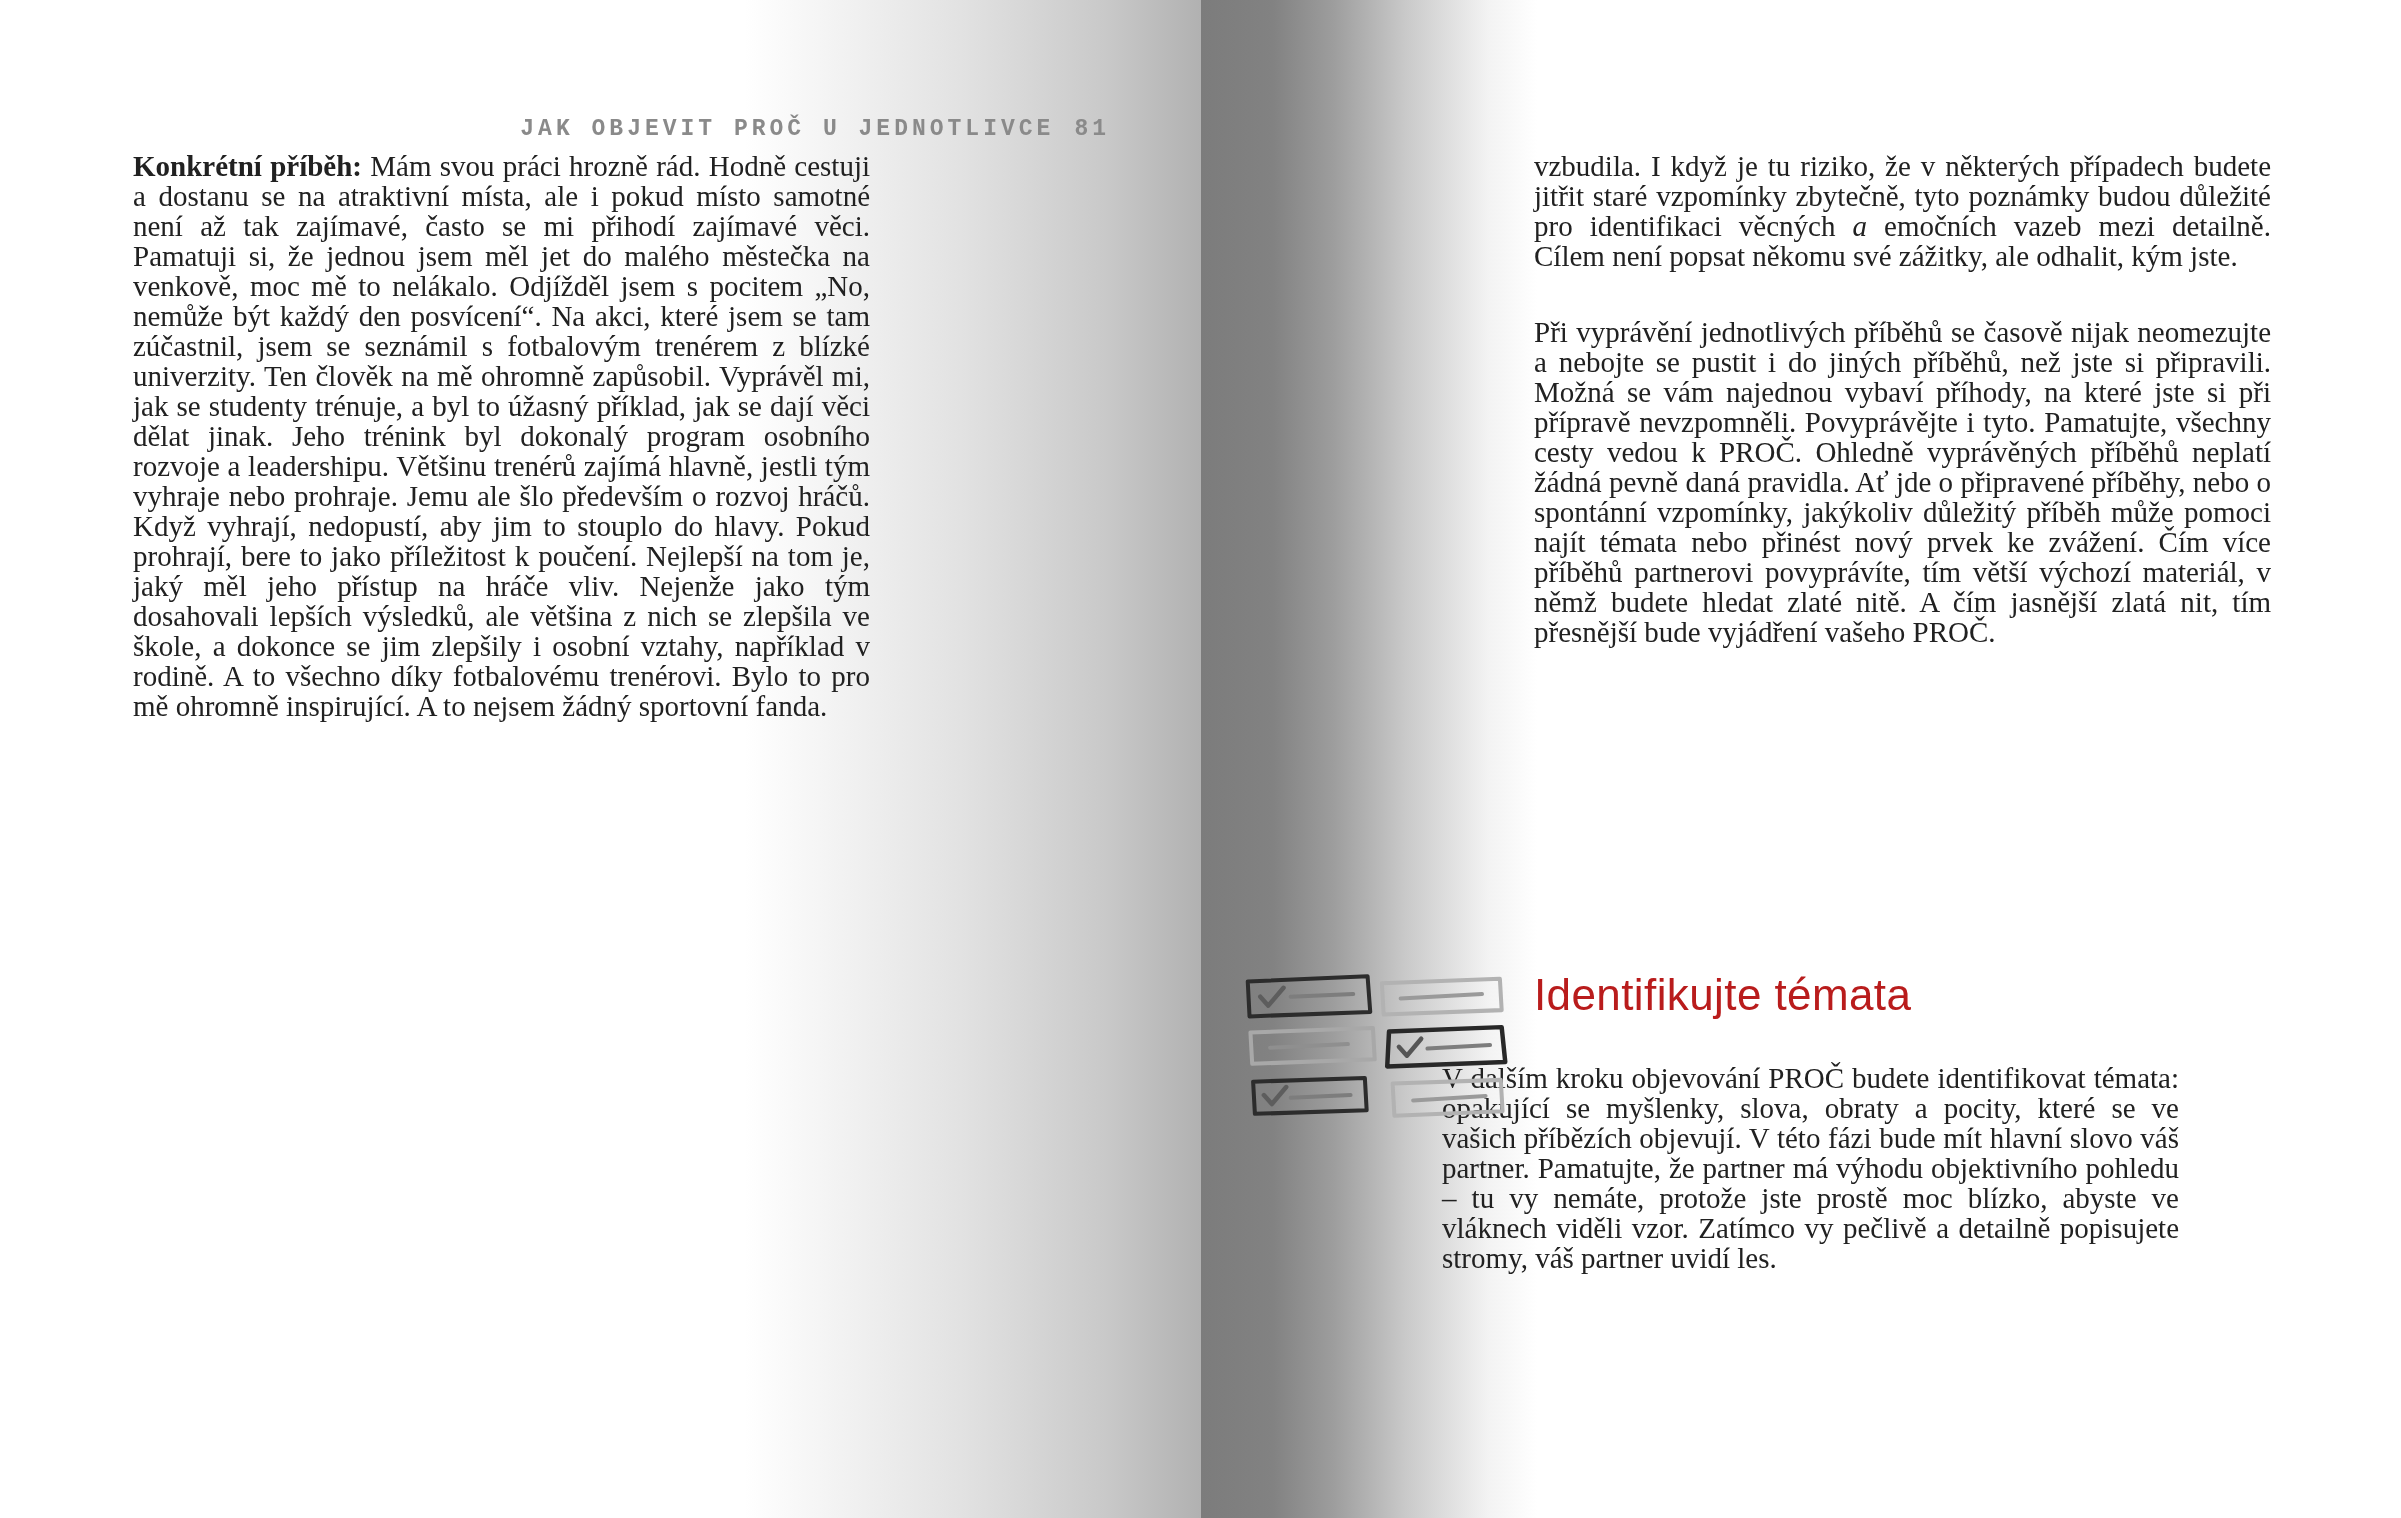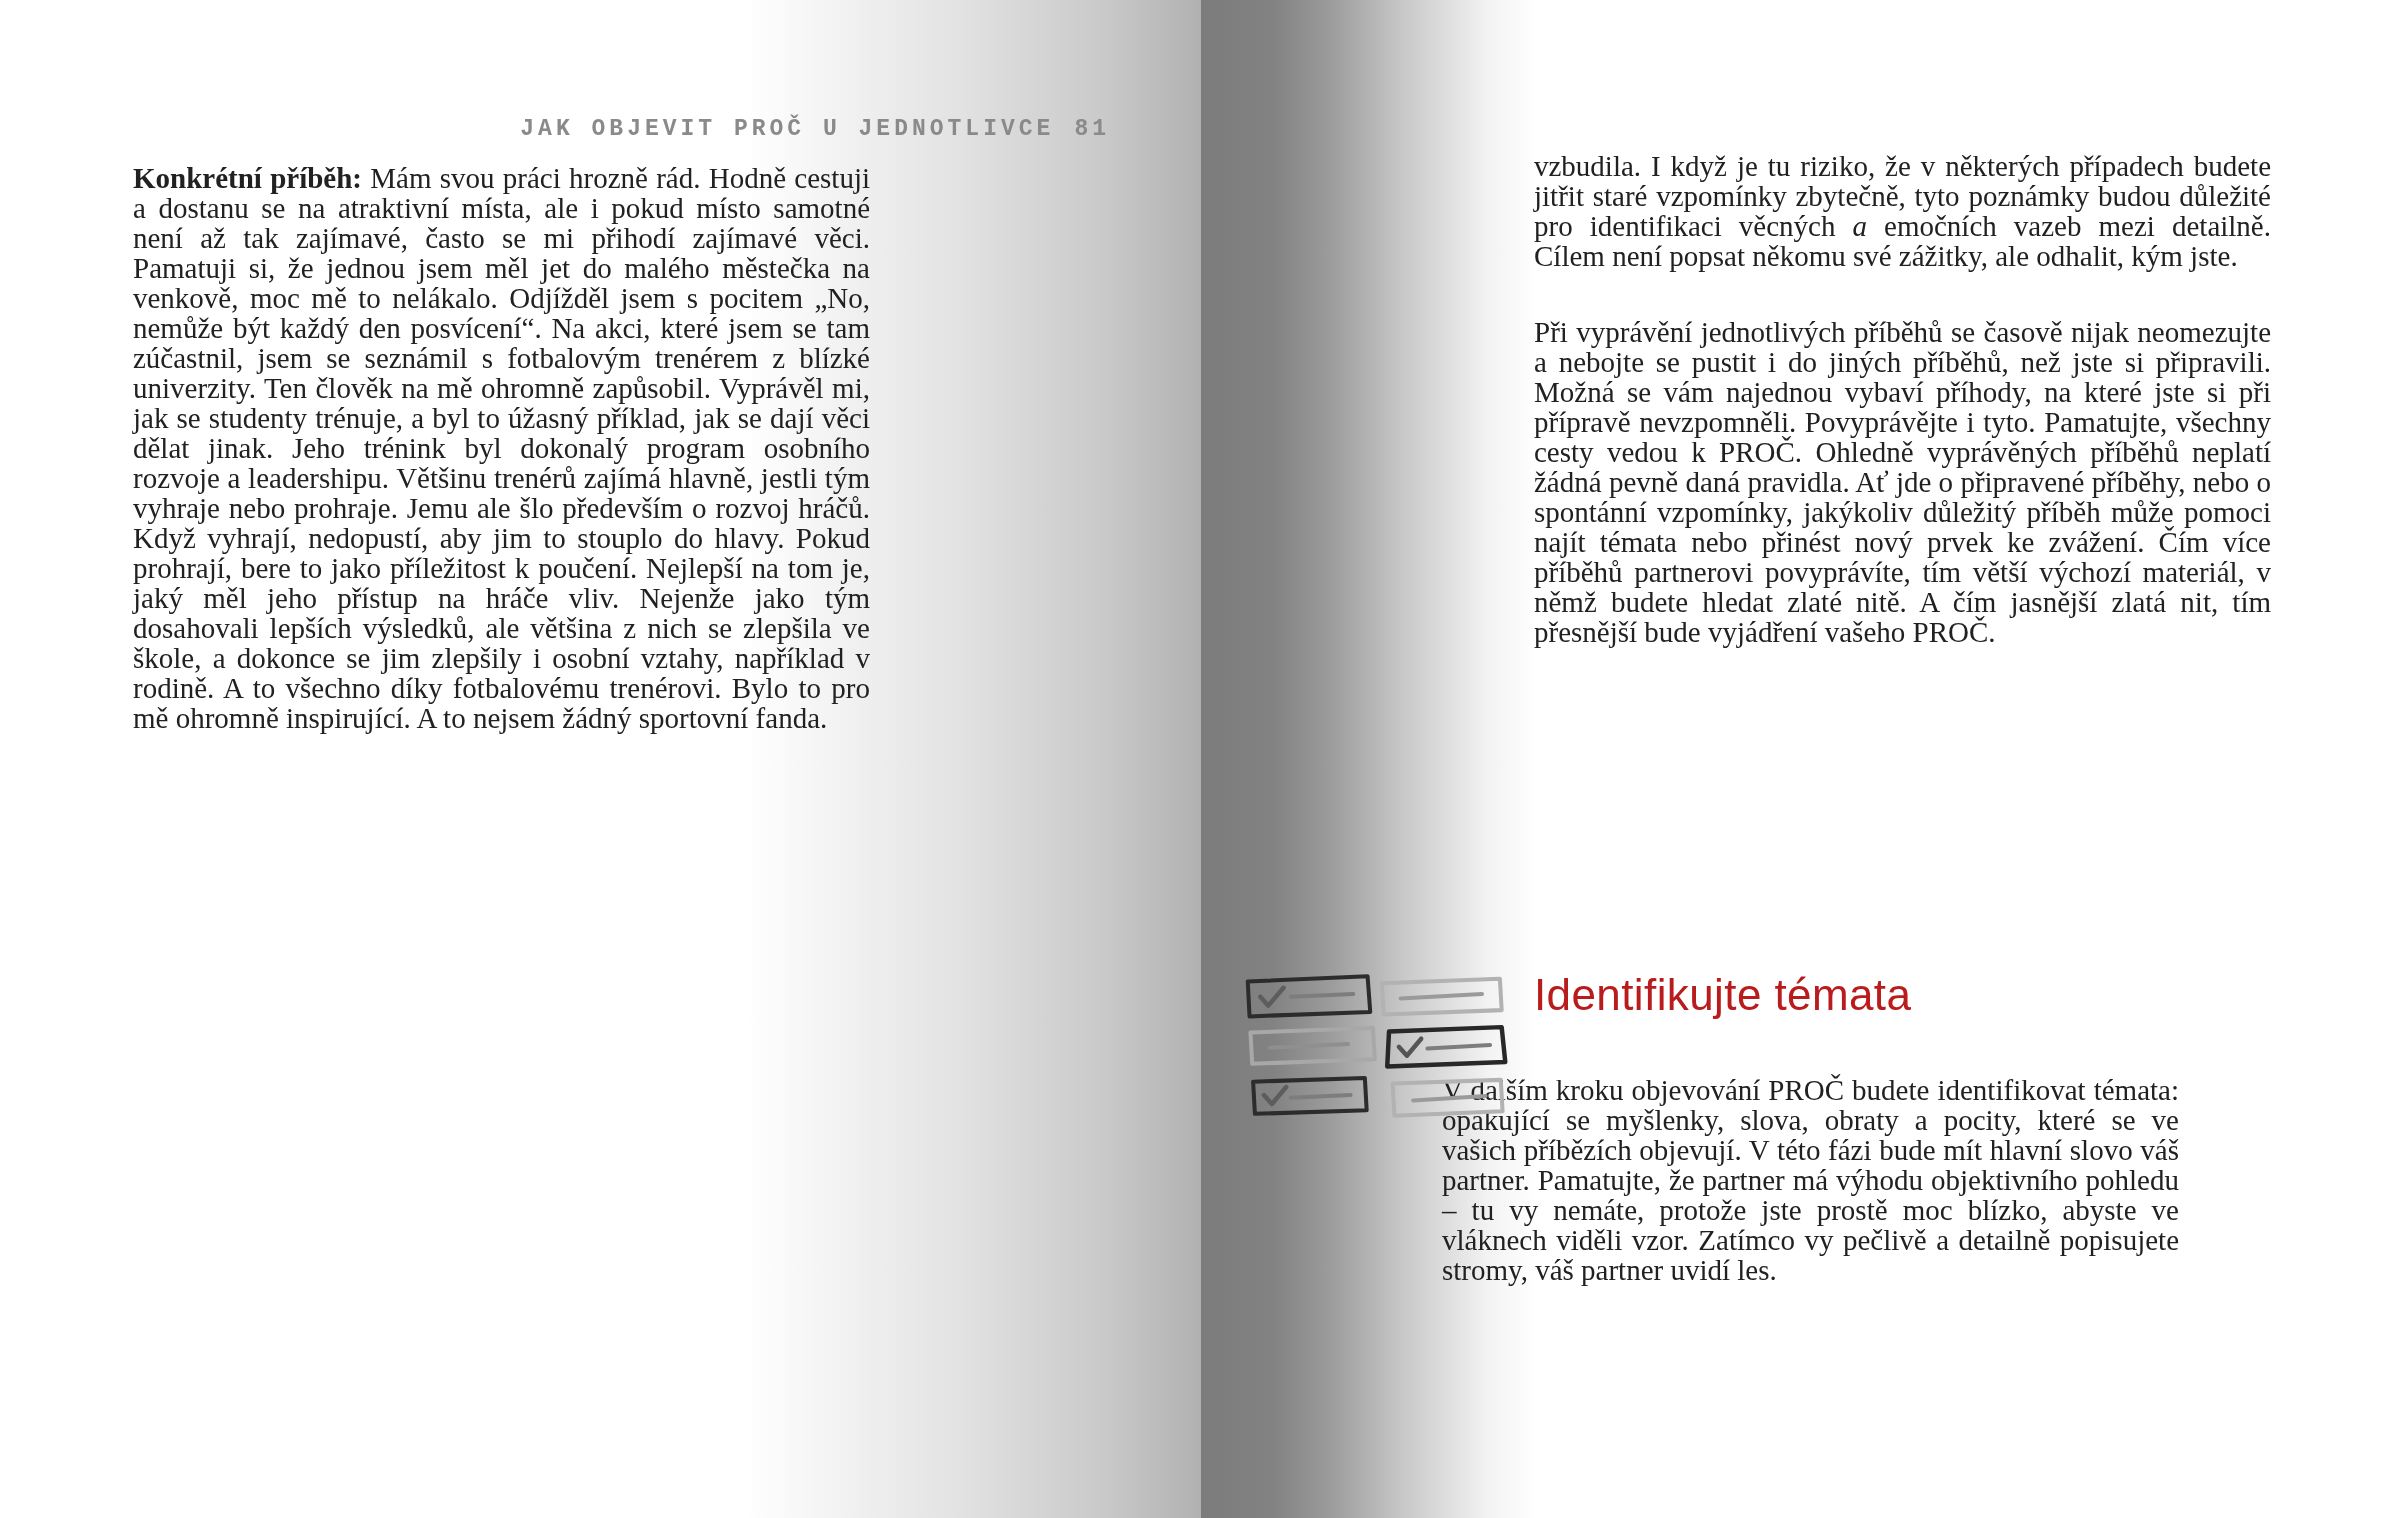--- a/index.html
+++ b/index.html
@@ -17,21 +17,21 @@
   .rh-left{left:0;width:1110px;text-align:right;}
   .rh-num{display:inline-block;}
   .rh-left .rh-num{margin-left:20px;}
   
   .text-col{position:absolute;width:737px;color:#212121;font-size:29px;line-height:30px;
     text-align:justify;}
   .col-left{left:133px;top:151px;}
   .col-right-top{left:1534px;top:151px;}
   .col-right-bottom{left:1442px;top:1063px;}
   .text-col p{margin:0 0 46px 0;}
-  .text-col p:last-child{margin-bottom:0;margin-top:12px;}
+  .text-col p:last-child{margin-bottom:0;}
   .seg-bold{font-weight:700;}
   .seg-italic{font-style:italic;}
   .seg-normal{font-style:normal;}
   
   .section-heading{position:absolute;left:1534px;top:973px;font-family:"Liberation Sans", sans-serif;
     font-weight:400;font-size:44px;line-height:43px;letter-spacing:0.4px;color:#b91c1c;white-space:nowrap;}
   
   .checklist-illustration{position:absolute;left:1242px;top:969px;width:269px;height:152px;}
 </style>
 </head>

